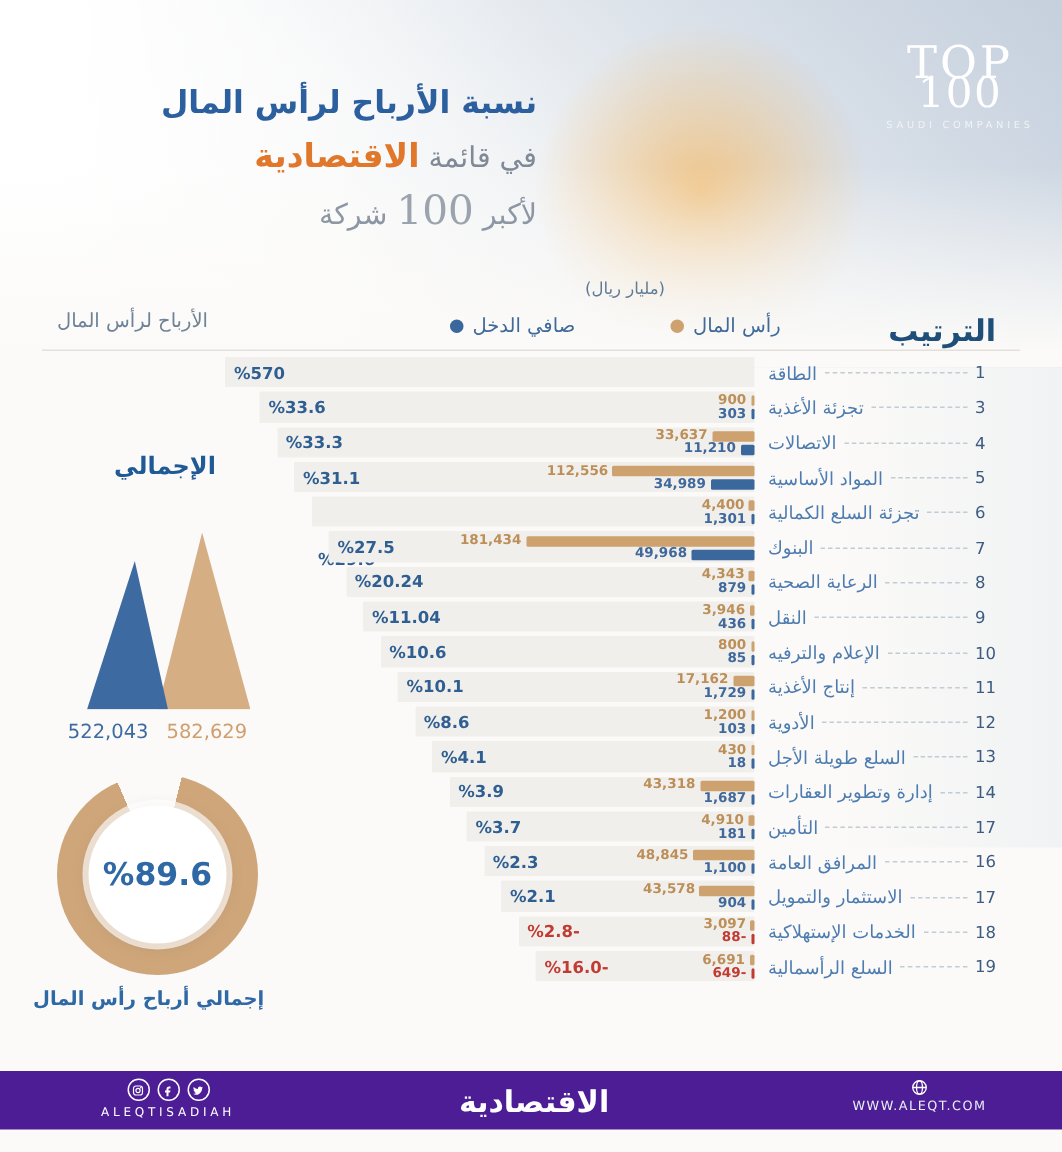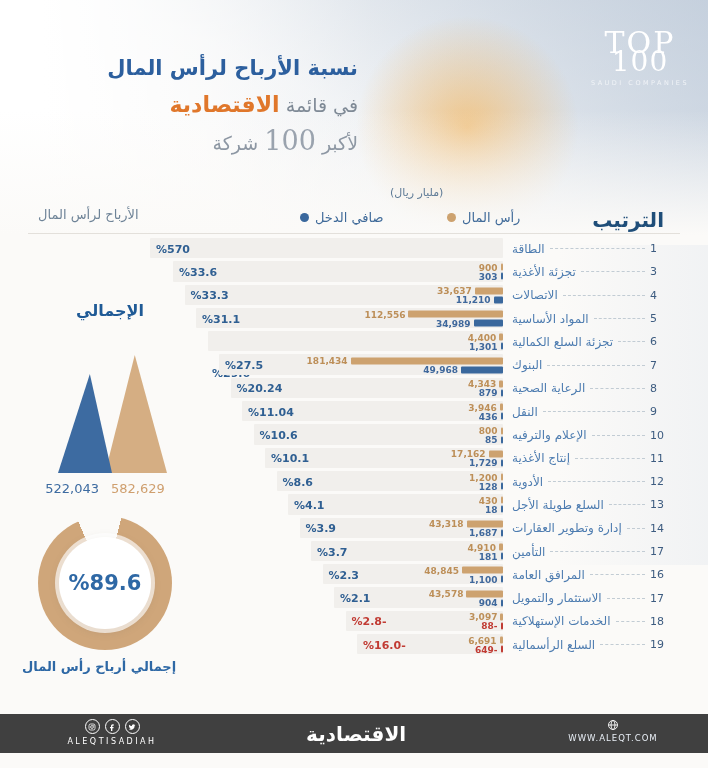--- a/index.html
+++ b/index.html
@@ -91,21 +91,21 @@
   .donut { position:absolute; top:516px; left:38px; width:134px; height:134px; border-radius:50%;
            background:conic-gradient(from 14deg, #cfa67a 0deg 322.5deg, rgba(0,0,0,0) 322.5deg 360deg);
            display:flex; align-items:center; justify-content:center; }
   .donut-hole { width:92px; height:92px; border-radius:50%; background:#fff;
            box-shadow:0 0 0 4px rgba(255,255,255,.65), 0 2px 10px rgba(120,110,100,.28);
            display:flex; align-items:center; justify-content:center; }
   .donut-val { font-size:21px; font-weight:bold; color:#2e68a5; direction:ltr; unicode-bidi:embed; }
   .donut-label { position:absolute; top:659px; left:22px; width:168px; text-align:left;
                  font-size:13px; font-weight:bold; color:#2e68a5; direction:rtl; }
   
-  .footer { position:absolute; top:714px; left:0; right:0; height:39px; background:#404040; }
+  .footer { position:absolute; top:714px; left:0; right:0; height:39px; background:#4c1d95; }
   .social { position:absolute; top:5px; left:52px; width:120px; text-align:center; }
   .social-icons { display:flex; justify-content:center; gap:5px; }
   .sicon { width:15px; height:15px; border:1px solid #fff; border-radius:50%;
            display:flex; align-items:center; justify-content:center; cursor:pointer; }
   .sicon svg { width:8px; height:8px; display:block; }
   .social-handle { margin-top:3px; font-size:8px; letter-spacing:2.5px; color:#fff; }
   .footer-brand { position:absolute; top:8px; left:306px; font-size:20px; font-weight:bold;
                   color:#fff; direction:rtl; }
   .site { position:absolute; top:5px; left:568px; width:90px; text-align:center; cursor:pointer; }
   .site svg { width:12px; height:12px; display:block; margin:0 auto; }
@@ -334,21 +334,21 @@
     </div>
       <div class="row">
       <div class="stripe" style="left: 276.5px;"></div>
       <span class="pct" style="left: 282.5px;">%8.6</span>
       <div class="bars">
         <div class="bar-line">
           <span class="blabel cap">1,200</span>
           <div class="bar cap" style="width: 2.5px;"></div>
         </div>
         <div class="bar-line">
-          <span class="blabel inc">128</span>
+          <span class="blabel inc">103</span>
           <div class="bar inc" style="width: 2.5px;"></div>
         </div>
       </div>
       <div class="label-area">
         <span class="sname">الأدوية</span>
         <span class="leader"></span>
         <span class="rank">12</span>
       </div>
     </div>
       <div class="row">

